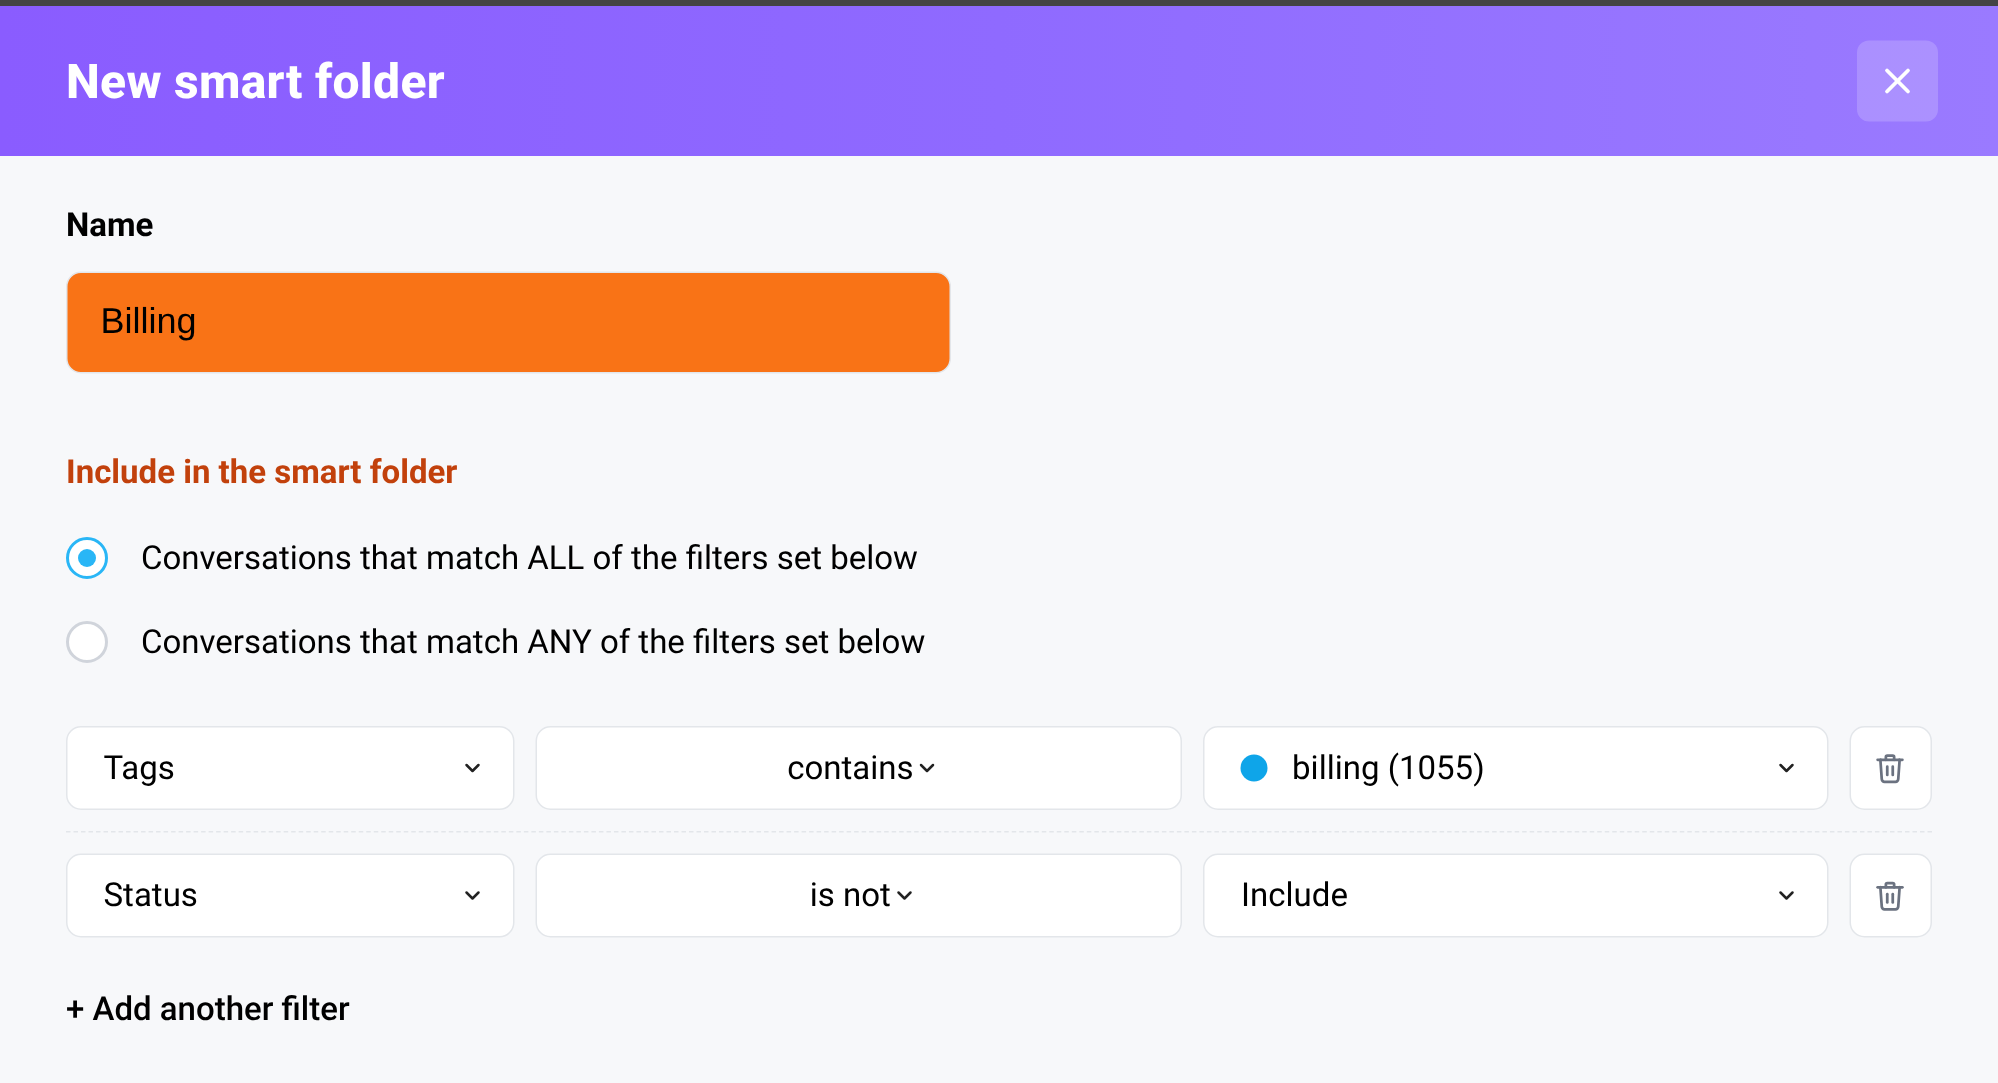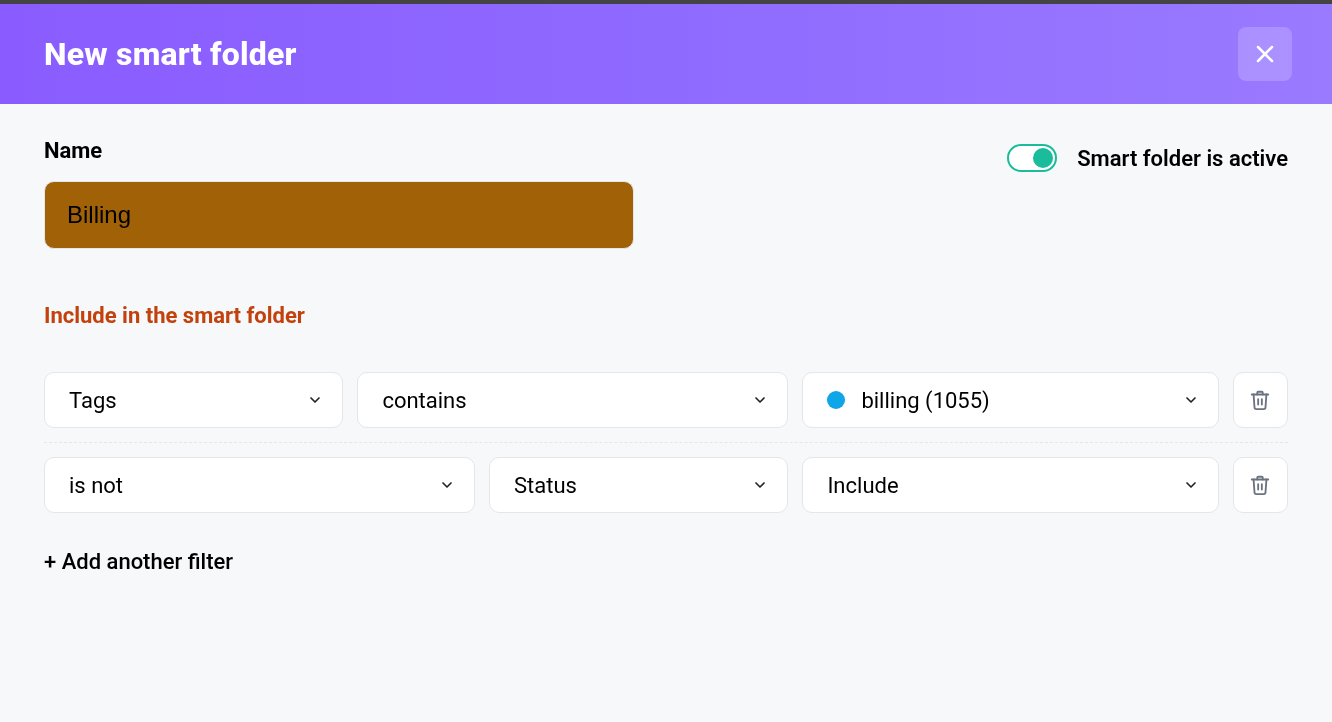--- a/index.html
+++ b/index.html
@@ -32,21 +32,21 @@
   .content::-webkit-scrollbar { width: 14px; }
   .content::-webkit-scrollbar-thumb { background: #cfd3d9; border-radius: 10px; border: 3px solid #f7f8fa; }
   .content::-webkit-scrollbar-track { background: transparent; }
 
   .row-top { display: flex; justify-content: space-between; align-items: flex-start; }
   .field-label { font-size: 22px; font-weight: 700; color: #000; margin-bottom: 18px; }
   .name-block { width: 590px; }
   .text-input {
     width: 590px; height: 68px;
     border: 1px solid #e3e6ea; border-radius: 10px;
-    background: #a16207; padding: 0 22px;
+    background: #f97316; padding: 0 22px;
     font-size: 24px; color: #000;
   }
 
   .toggle-wrap { display: flex; align-items: center; gap: 20px; margin-top: 6px; }
   .toggle {
     width: 50px; height: 28px; border-radius: 20px;
     background: #fff; border: 2px solid #1abc9c;
     position: relative; cursor: pointer;
   }
   .toggle-knob {
@@ -75,21 +75,21 @@
     padding: 14px 0;
   }
   .filter-row + .filter-row { border-top: 1px dashed #e3e6ea; }
   .select-box {
     height: 56px; border: 1px solid #e3e6ea; border-radius: 10px;
     background: #fff; display: flex; align-items: center;
     padding: 0 18px 0 24px; cursor: pointer;
     justify-content: space-between;
   }
   .select-box.col1 { width: 302px; }
-  .select-box.col2 { width: 435px; }
+  .select-box.col2 { width: 435px; justify-content: center; }
   .select-box.col3 { width: 420px; }
   .select-text { font-size: 22px; color: #000; display: flex; align-items: center; gap: 16px; }
   .chev { width: 18px; height: 18px; display:flex; align-items:center; justify-content:center; }
   .chev svg { stroke: #222; }
   .tag-dot { width: 18px; height: 18px; border-radius: 50%; background: #0ea5e9; display:inline-block; }
 
   .trash-btn {
     width: 56px; height: 56px; border: 1px solid #e3e6ea; border-radius: 10px;
     background: #fff; display: flex; align-items: center; justify-content: center; cursor: pointer;
   }
@@ -117,30 +117,36 @@
 </div>
 
 <div class="content">
 
   <div class="row-top">
     <div class="name-block">
       <div class="field-label">Name</div>
       <input class="text-input" type="text" value="Billing" style="">
     </div>
 
-    <div class="toggle-wrap">
-      <div class="toggle">
-        <div class="toggle-knob"></div>
-      </div>
-      <div class="toggle-label">Smart folder is active</div>
+  </div>
+
+  <div class="section-label">Include in the smart folder</div>
+
+  <div id="radio-container">
+      <div class="radio-row">
+        <div class="radio-outer selected">
+          <div class="radio-inner"></div>
+        </div>
+        <div class="radio-text">Conversations that match ALL of the filters set below</div>
+      </div>
+      <div class="radio-row">
+        <div class="radio-outer"></div>
+        <div class="radio-text">Conversations that match ANY of the filters set below</div>
+      </div>
     </div>
-  </div>
-
-  <div class="section-label">Include in the smart folder</div>
-
 
   <div class="filters" id="filters-container">
       <div class="filter-row">
         <div class="select-box col1">
           <div class="select-text">
             <span>Tags</span>
           </div>
           <span class="chev">
             <svg width="16" height="16" viewBox="0 0 24 24" fill="none" stroke-width="2.5" stroke-linecap="round" stroke-linejoin="round">
               <polyline points="6 9 12 15 18 9"></polyline>
@@ -172,33 +178,33 @@
           <svg width="22" height="22" viewBox="0 0 24 24" fill="none" stroke-width="2" stroke-linecap="round" stroke-linejoin="round">
             <polyline points="3 6 5 6 21 6"></polyline>
             <path d="M19 6l-1 14a2 2 0 0 1-2 2H8a2 2 0 0 1-2-2L5 6"></path>
             <path d="M10 11v6"></path>
             <path d="M14 11v6"></path>
             <path d="M9 6V4a1 1 0 0 1 1-1h4a1 1 0 0 1 1 1v2"></path>
           </svg>
         </div>
       </div>
       <div class="filter-row">
+        <div class="select-box col1">
+          <div class="select-text">
+            <span>Status</span>
+          </div>
+          <span class="chev">
+            <svg width="16" height="16" viewBox="0 0 24 24" fill="none" stroke-width="2.5" stroke-linecap="round" stroke-linejoin="round">
+              <polyline points="6 9 12 15 18 9"></polyline>
+            </svg>
+          </span>
+        </div>
         <div class="select-box col2">
           <div class="select-text">
             <span>is not</span>
-          </div>
-          <span class="chev">
-            <svg width="16" height="16" viewBox="0 0 24 24" fill="none" stroke-width="2.5" stroke-linecap="round" stroke-linejoin="round">
-              <polyline points="6 9 12 15 18 9"></polyline>
-            </svg>
-          </span>
-        </div>
-        <div class="select-box col1">
-          <div class="select-text">
-            <span>Status</span>
           </div>
           <span class="chev">
             <svg width="16" height="16" viewBox="0 0 24 24" fill="none" stroke-width="2.5" stroke-linecap="round" stroke-linejoin="round">
               <polyline points="6 9 12 15 18 9"></polyline>
             </svg>
           </span>
         </div>
         <div class="select-box col3">
           <div class="select-text">
             <span>Include</span>

